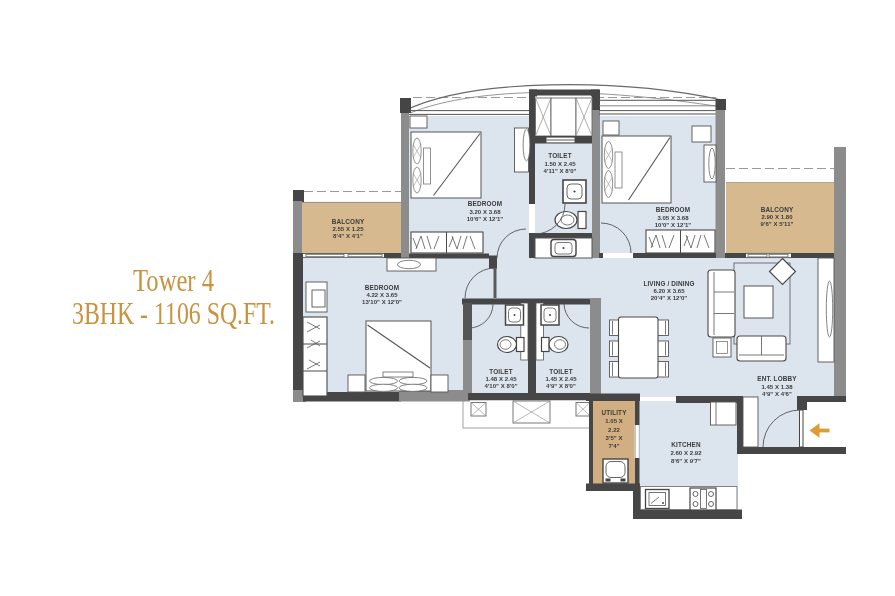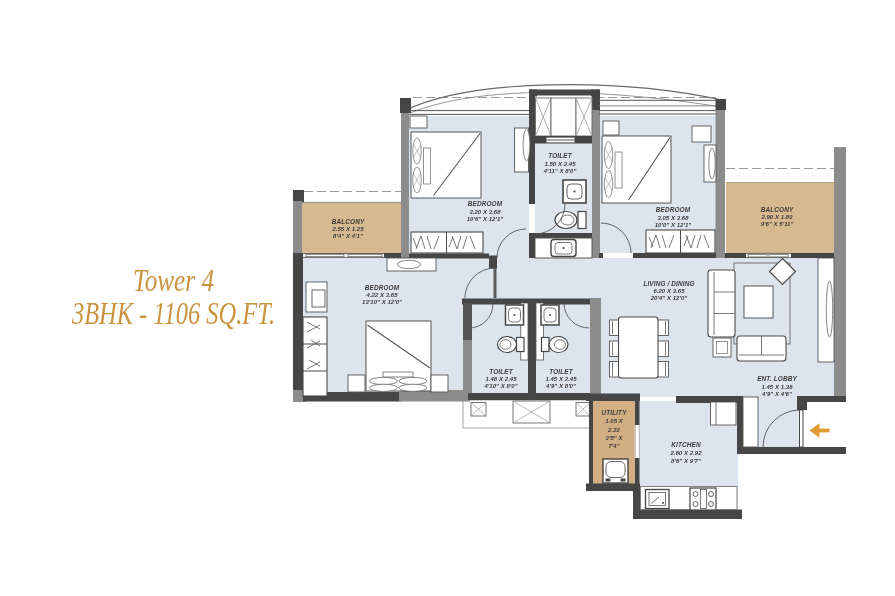--- a/index.html
+++ b/index.html
@@ -1,16 +1,16 @@
 <!DOCTYPE html>
 <html><head>
 <meta charset="utf-8">
 <style>
 html,body{margin:0;padding:0;background:#ffffff;}
-#page{width:881px;height:596px;position:relative;overflow:hidden;background:#fff;font-style:italic;}
+#page{width:881px;height:596px;position:relative;overflow:hidden;background:#fff;}
 svg{display:block;}
 text{font-family:"Liberation Sans",sans-serif;}
 .lbl{font-weight:bold;fill:#3b3b3b;font-size:6.4px;letter-spacing:0.15px;}
 .dim{font-weight:bold;fill:#3b3b3b;font-size:6.0px;letter-spacing:0.05px;}
 .title{font-family:"Liberation Serif",serif;fill:#c8923e;}
 </style>
 </head>
 <body>
 <div id="page">
 <svg width="895" height="596" viewBox="0 0 895 596">

